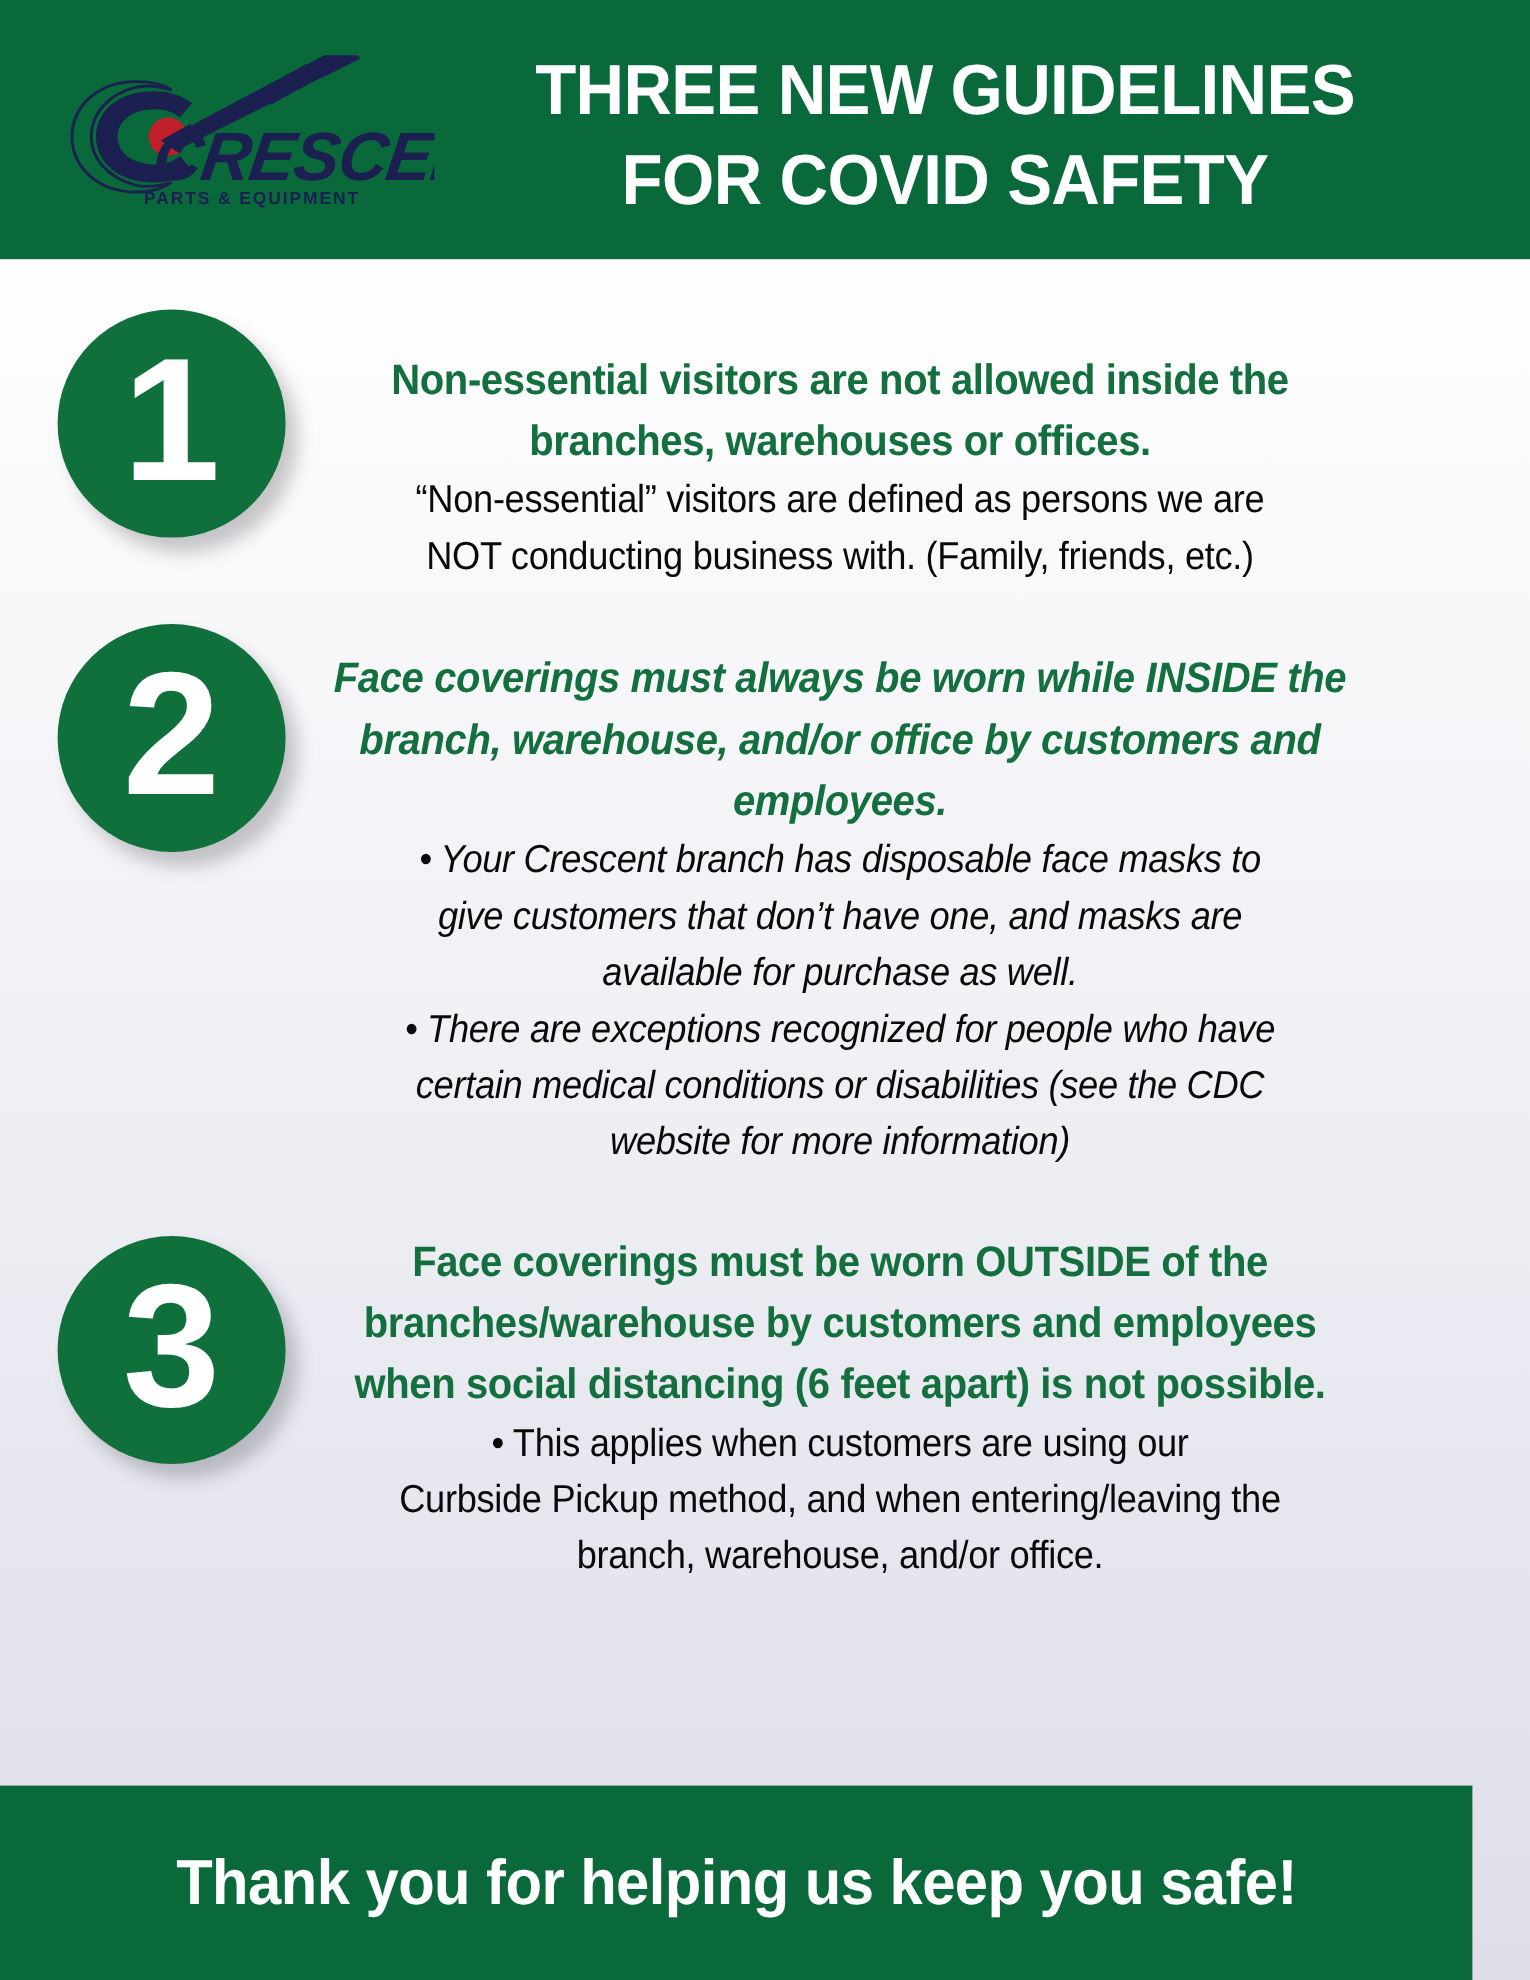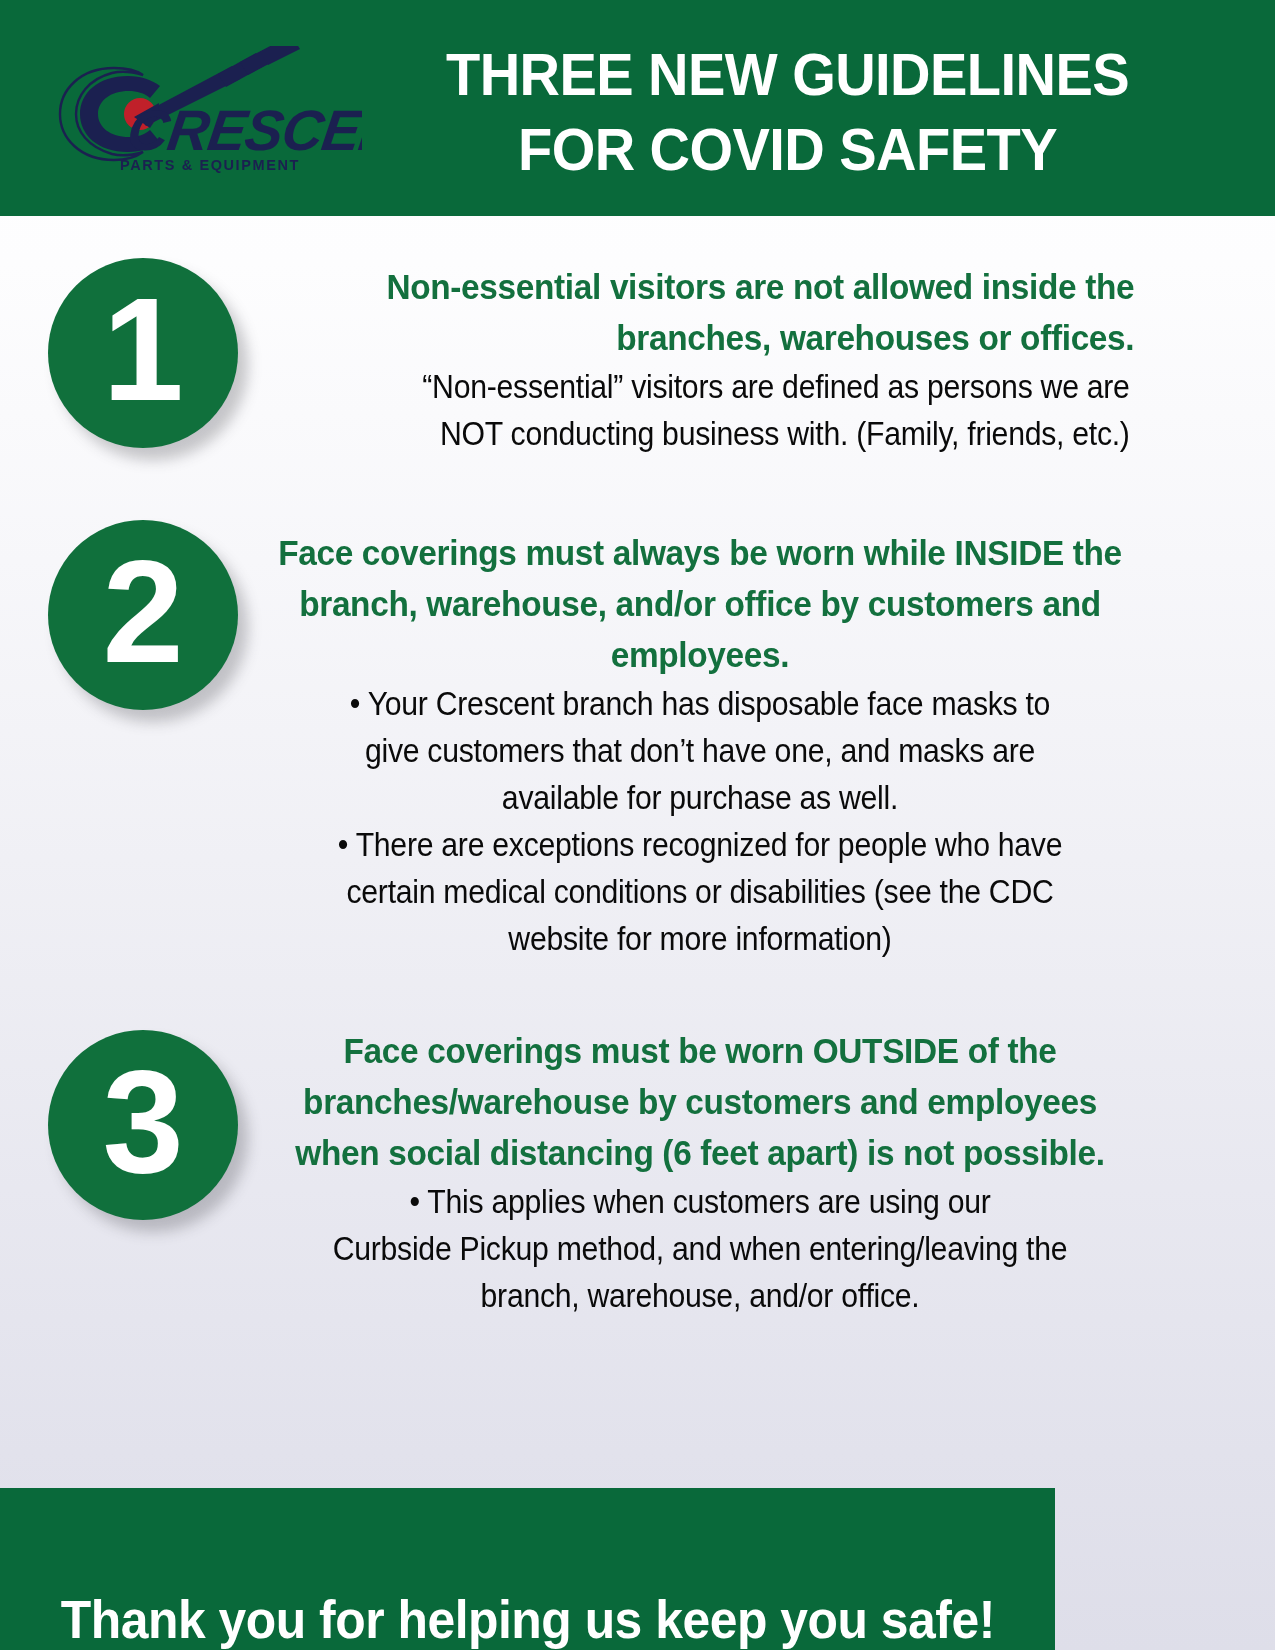--- a/index.html
+++ b/index.html
@@ -110,40 +110,40 @@
     line-height: 47px;
     letter-spacing: -0.3px;
     transform: scaleX(0.93);
     transform-origin: center top;
   }
   .detail .b-line { display: block; }
 
   
   #guideline-1 { top: 258px; }
   #guideline-1 .badge { left: 48px; top: 0px; }
-  #guideline-1 .body-col { top: 4px; text-align: right; }
+  #guideline-1 .body-col { top: 33px; }
 
   #guideline-2 { top: 520px; }
   #guideline-2 .badge { left: 48px; top: 0px; }
-  #guideline-2 .body-col { top: 8px; }
+  #guideline-2 .body-col { top: 20px; font-style: italic; }
 
   #guideline-3 { top: 1022px; }
   #guideline-3 .badge { left: 48px; top: 8px; }
   #guideline-3 .body-col { top: 4px; }
 
   
   #footer-band {
     position: absolute;
     left: 0;
     bottom: 0;
-    width: 1055px;
+    width: 1227px;
     height: 162px;
     background: #09693a;
     display: flex;
-    align-items: flex-end;
+    align-items: center;
     justify-content: center;
   }
   #footer-text {
     color: #ffffff;
     font-family: "Liberation Sans", sans-serif;
     font-weight: bold;
     font-size: 53px;
     letter-spacing: -0.5px;
     transform: scaleX(0.94);
     text-align: center;

